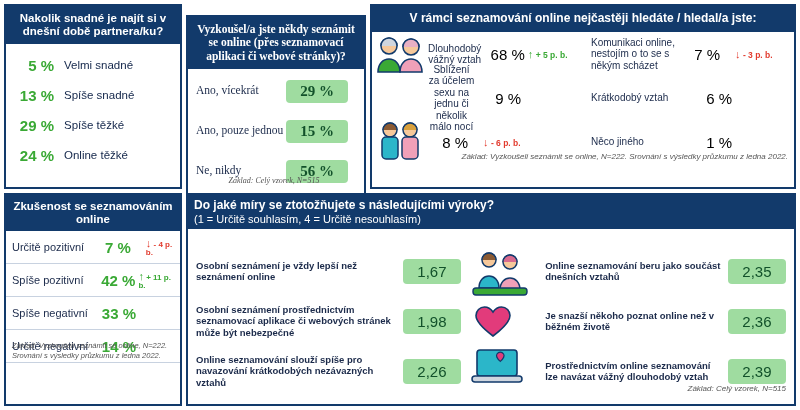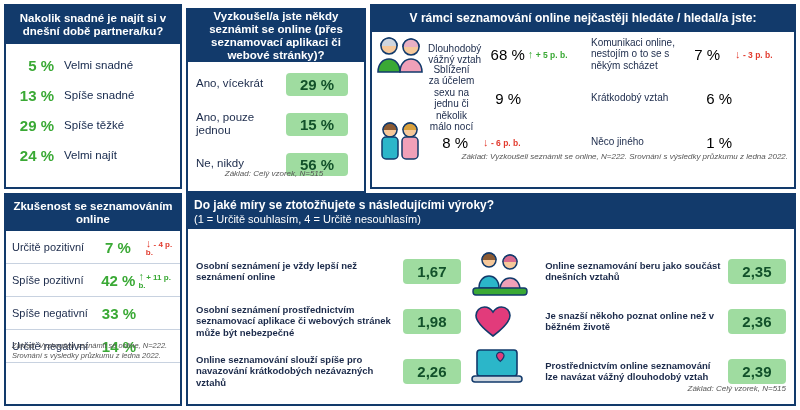--- a/index.html
+++ b/index.html
@@ -22,21 +22,21 @@
 
   
   #p1 { left:4px; top:4px; width:178px; height:185px; }
   #p1 .panel-head { font-size:11.5px; height:38px; display:flex; align-items:center; justify-content:center; }
   .rowlist { padding:6px 0 0 0; }
   .drow { display:flex; align-items:center; height:30px; }
   .drow .v { width:58px; text-align:right; padding-right:10px; font-size:15px; font-weight:bold; color:#3aa935; }
   .drow .l { font-size:11.5px; color:#13264a; }
 
   
-  #p2 { left:186px; top:8px; width:180px; height:185px; }
+  #p2 { left:186px; top:15px; width:180px; height:185px;font-family:Liberation Serif, serif; }
   #p2 .panel-head { font-size:11.5px; height:52px; display:flex; align-items:center; justify-content:center; }
   .bubblerow { display:flex; align-items:center; height:36px; margin-top:4px; }
   .bubblerow .lbl { width:98px; font-size:11.5px; padding-left:8px; line-height:1.15; }
   .bubble {
     background:#9fdca0; border-radius:4px; color:#12512a;
     font-weight:bold; font-size:15px; text-align:center;
     padding:3px 0; width:62px;
   }
   .src { font-size:8px; font-style:italic; color:#555; text-align:center; }
   .src-r { text-align:right; }
@@ -67,21 +67,21 @@
   
   #p5 { left:186px; top:193px; width:610px; height:213px; }
   #p5 .panel-head { font-size:12px; height:34px; display:flex; flex-direction:column; align-items:flex-start; justify-content:center; }
   #p5 .panel-head .sub { font-weight:normal; font-size:11px; }
   .p5wrap { display:flex; padding:17px 2px 0 2px; }
   .p5col { width:50%; }
   .p5row { display:flex; align-items:center; height:50px; }
   .p5row .txt { flex:1; font-size:9.5px; line-height:1.16; padding:0 6px; font-weight:bold; }
   .scorebox {
     background:#9fdca0; border-radius:4px; color:#12512a;
-    font-weight:bold; font-size:15px; text-align:center;
+    font-weight:normal; font-size:15px; text-align:center;
     width:58px; padding:4px 0; margin-right:6px;
   }
   .src-block { font-size:7.5px; font-style:italic; color:#555; line-height:1.25; }
 
   .art { position:absolute; }
 </style>
 </head>
 <body>
 
 <div class="page">
@@ -96,21 +96,21 @@
       <div class="drow">
         <span class="v">13 %</span>
         <span class="l">Spíše snadné</span>
       </div>
       <div class="drow">
         <span class="v">29 %</span>
         <span class="l">Spíše těžké</span>
       </div>
       <div class="drow">
         <span class="v">24 %</span>
-        <span class="l">Velmi najít</span>
+        <span class="l">Online těžké</span>
       </div>
     </div>
   </div>
 
   <div class="panel" id="p2">
     <div class="panel-head">Vyzkoušel/a jste někdy seznámit se online (přes seznamovací aplikaci či webové stránky)?</div>
     <div class="panel-body">
       <div class="bubblerow">
         <span class="lbl">Ano, vícekrát</span>
         <span class="bubble">29 %</span>

